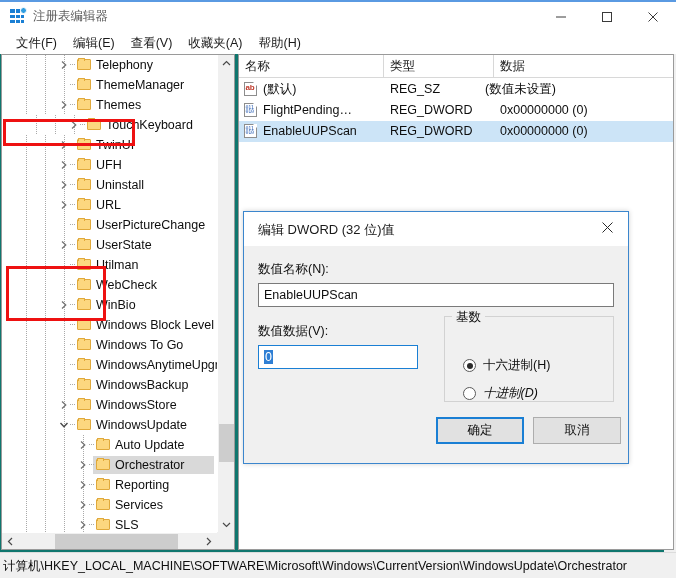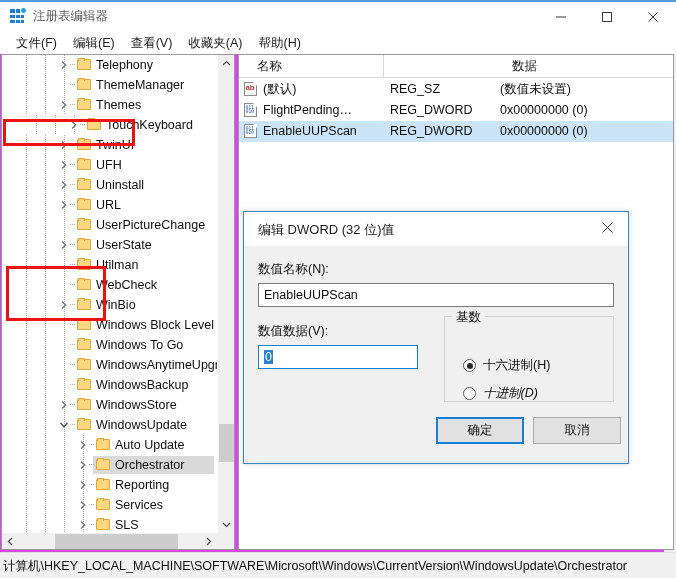--- a/index.html
+++ b/index.html
@@ -29,21 +29,21 @@
   .wincontrols{position:absolute;right:0;top:0;display:flex;height:30px;}
   .wc{width:46px;height:30px;display:flex;align-items:center;justify-content:center;}
   .wc svg{display:block;}
 
   
   .menubar{position:absolute;left:0;top:30px;width:676px;height:22px;background:#ffffff;
      display:flex;align-items:center;padding-left:8px;box-sizing:border-box;}
   .menu-item{padding:2px 8px;font-size:12.5px;color:#1a1a1a;line-height:16px;}
 
   
-  .content{position:absolute;left:0;top:52px;width:664px;height:498px;background:#d946ef;}
+  .content{position:absolute;left:0;top:52px;width:664px;height:498px;background:#0f766e;}
 
   
   .treepane{position:absolute;left:1px;top:0;width:234px;height:496px;
      background:#ffffff;border:1px solid #9a9a9a;box-sizing:border-box;overflow:hidden;}
   .treeport{position:absolute;left:0;top:0;width:215px;height:478px;overflow:hidden;}
   .tnode{position:relative;height:20px;line-height:20px;white-space:nowrap;font-size:12.5px;color:#0e0e0e;}
   .tnode .sel{position:absolute;height:18px;top:1px;background:#d9d9d9;border-radius:0;}
   .tnode .lbl{position:relative;z-index:2;}
   .chev{position:absolute;width:12px;height:20px;display:flex;align-items:center;justify-content:center;z-index:2;}
   .chev svg{display:block;}
@@ -69,21 +69,21 @@
   .hsb-btn{position:absolute;top:0;width:17px;height:17px;display:flex;align-items:center;justify-content:center;}
   .hsb-thumb{position:absolute;top:1px;height:15px;background:#cdcdcd;}
   .corner-box{position:absolute;right:0;bottom:0;width:17px;height:17px;background:#f0f0f0;}
 
   
   .listpane{position:absolute;left:238px;top:0;width:436px;height:496px;
      background:#ffffff;border:1px solid #9a9a9a;box-sizing:border-box;overflow:hidden;}
   .lheader{position:absolute;left:0;top:0;width:434px;height:23px;background:#ffffff;
      border-bottom:1px solid #d8d8d8;box-sizing:border-box;}
   .lhcell{position:absolute;top:0;height:22px;line-height:22px;font-size:12.5px;color:#1a1a1a;
-     border-right:1px solid #d8d8d8;box-sizing:border-box;padding-left:18px;}
+     border-right:1px solid #d8d8d8;box-sizing:border-box;padding-left:6px;}
   .lrow{position:absolute;left:0;width:434px;height:21px;}
   .lrow.selected{background:#cce4f7;}
   .lcell{position:absolute;top:0;height:21px;line-height:21px;font-size:12.5px;color:#0e0e0e;white-space:nowrap;}
   .licon{position:absolute;left:5px;top:3px;width:15px;height:15px;}
   .licon .pg{position:absolute;left:0;top:0;width:13px;height:14px;background:#fff;border:1px solid #8d8d8d;box-sizing:border-box;}
   .licon .pg:after{content:"";position:absolute;right:-1px;top:-1px;width:0;height:0;
      border-left:4px solid transparent;border-top:4px solid #fff;}
   .licon .tx{position:absolute;left:1px;top:1px;font-size:7px;line-height:7px;font-weight:bold;letter-spacing:-0.3px;}
   .licon .tx.ab{color:#c0392b;font-size:8px;top:2px;left:1.5px;}
   .licon .bits{position:absolute;left:1.5px;top:2px;font-size:5px;line-height:4.4px;color:#2b5fb5;
@@ -522,31 +522,32 @@
               <polyline points="2,1 5.5,4.5 2,8" fill="none" stroke="#4a4a4a" stroke-width="1.2"></polyline>
             </svg>
         </div>
       </div>
       <div class="corner-box"></div>
     </div>
 
     <div class="listpane">
       <div class="lheader">
         <div class="lhcell" style="left:0;width:145px;">名称</div>
+        <div class="lhcell" style="left:145px;width:110px;">类型</div>
         <div class="lhcell" style="left:255px;width:179px;border-right:none;">数据</div>
       </div>
       <div id="listrows">
           <div class="lrow" style="top: 24px;">
             <span class="licon">
               <span class="pg"></span>
               <span class="tx ab">ab</span>
             </span>
             <span class="lcell" style="left:24px;">(默认)</span>
             <span class="lcell" style="left:151px;">REG_SZ</span>
-            <span class="lcell" style="left:261px;">(数值未设置)</span>
+            <span class="lcell" style="left:246px;">(数值未设置)</span>
           </div>
           <div class="lrow" style="top: 45px;">
             <span class="licon">
               <span class="pg"></span>
               <span class="bits">011<br>010</span>
             </span>
             <span class="lcell" style="left:24px;">FlightPending…</span>
             <span class="lcell" style="left:151px;">REG_DWORD</span>
             <span class="lcell" style="left:261px;">0x00000000 (0)</span>
           </div>

